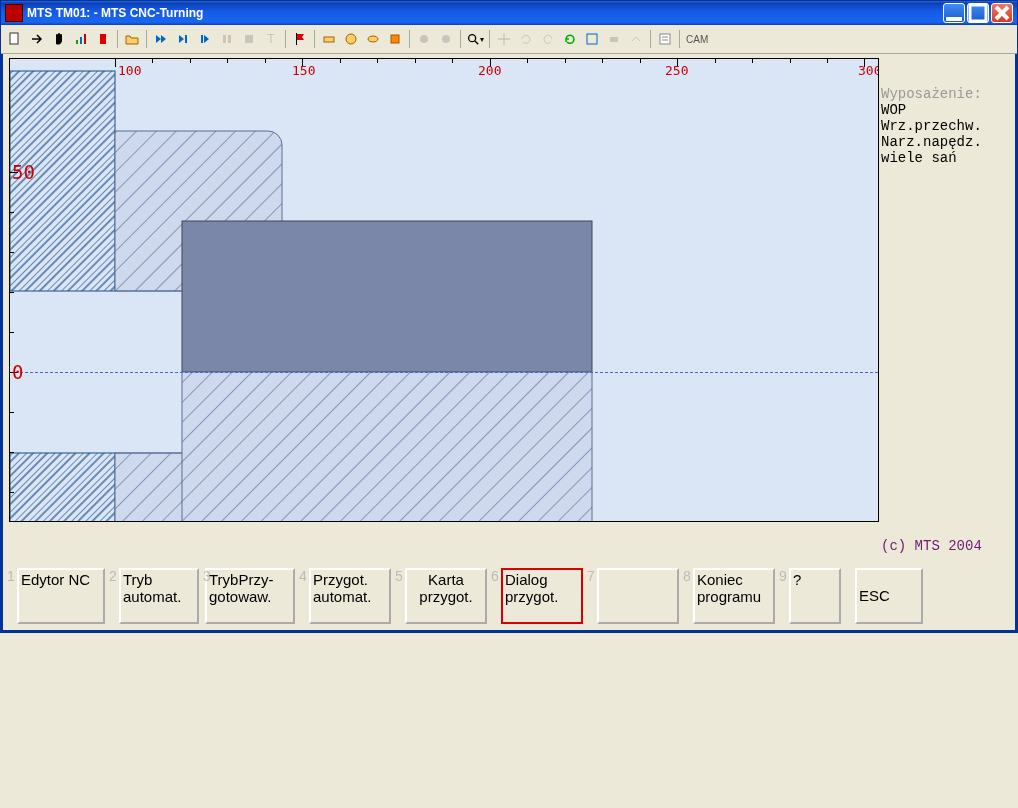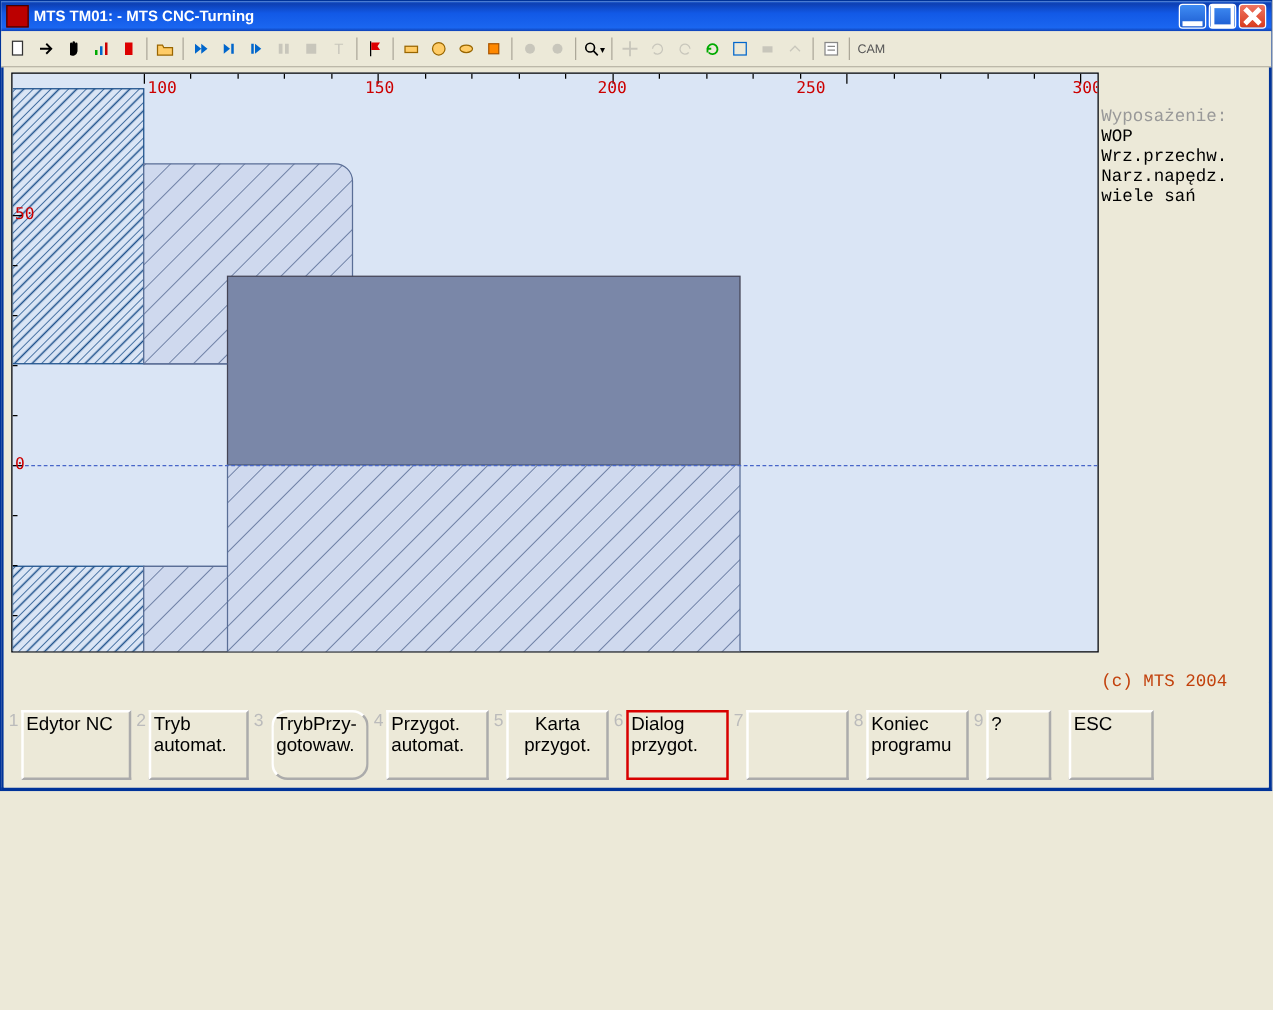--- a/index.html
+++ b/index.html
@@ -22,29 +22,29 @@
   .canvas{flex:1;position:relative;border:1px solid #000;background:#dae5f5;overflow:hidden;}
   .ruler-top{position:absolute;left:0;right:0;top:0;height:18px;}
   .ruler-left{position:absolute;left:0;top:0;bottom:0;width:24px;}
   .tick{position:absolute;background:#000;}
   .tick.major{width:1px;height:8px;top:0;}
   .tick.minor{width:1px;height:4px;top:0;}
   .ticklabel{position:absolute;top:4px;font-family:"Lucida Console",monospace;font-size:13px;color:#c00;}
   .ltick{position:absolute;background:#000;}
   .ltick.major{height:1px;width:8px;left:0;}
   .ltick.minor{height:1px;width:4px;left:0;}
-  .lticklabel{position:absolute;left:2px;font-family:"Lucida Console",monospace;font-size:13px;color:#c00;transform:translateY(-50%);}
+  .lticklabel{position:absolute;left:2px;font-family:"Lucida Console",monospace;font-size:19px;color:#c00;transform:translateY(-50%);}
   .centerline{position:absolute;left:0;right:0;height:0;border-top:1px dashed #4766c9;}
   .part{position:absolute;}
   .sidepanel{width:136px;background:#ece9d8;box-sizing:border-box;padding:2px 2px;font-family:"Lucida Console","Courier New",monospace;font-size:14px;color:#000;display:flex;flex-direction:column;}
   .sidetitle{background:#888;color:#fff;text-align:center;font-weight:bold;padding:2px 0;line-height:1.15;}
   .sidegroup{margin-top:30px;}
   .sidelabel{color:#999;}
   .sideitem{color:#000;}
-  .sidefoot{margin-top:auto;color:#c2410c;padding-bottom:6px;}
+  .sidefoot{margin-top:auto;color:#701a75;padding-bottom:6px;}
   .fkeybar{height:56px;background:#ece9d8;display:flex;align-items:stretch;padding:6px 6px;gap:6px;}
   .fkey{border:2px outset #fff;background:#ece9d8;font-size:15px;font-family:Liberation Sans, sans-serif;line-height:1.1;padding:2px 2px;box-sizing:border-box;display:flex;flex-direction:column;justify-content:flex-start;}
   .fkey.sel{border:2px solid #d80000;}
   .fkey-wrap{position:relative;}
   .fkey-wrap .n{position:absolute;left:-2px;top:0;color:#bbb;font-size:14px;font-family:Arial;}
 </style>
 </head>
 <body>
 
 <div class="window">
@@ -281,21 +281,21 @@
               <div class="tick minor" style="left:367px"></div>
               <div class="tick minor" style="left:405px"></div>
               <div class="tick minor" style="left:442px"></div>
             <div class="tick major" style="left:480px"></div>
             <div class="ticklabel" style="left:468px">200</div>
             <div class="tick minor" style="left:517px"></div>
               <div class="tick minor" style="left:555px"></div>
               <div class="tick minor" style="left:592px"></div>
               <div class="tick minor" style="left:630px"></div>
             <div class="tick major" style="left:667px"></div>
-            <div class="ticklabel" style="left:627px">250</div>
+            <div class="ticklabel" style="left:655px">250</div>
             <div class="tick minor" style="left:705px"></div>
               <div class="tick minor" style="left:742px"></div>
               <div class="tick minor" style="left:780px"></div>
               <div class="tick minor" style="left:817px"></div>
             <div class="tick major" style="left:854px"></div>
             <div class="ticklabel" style="left:848px">300</div>
           </div>
 
           <div class="ruler-left">
             <div class="ltick major" style="top:113px"></div>
@@ -340,21 +340,21 @@
         </div>
         <div class="fkey-wrap" style="width: 88px; position: relative;">
           <span class="n">2</span>
           <div class="fkey" style="height: 100%; margin-left: 8px;">
             <div>Tryb</div>
             <div>automat.</div>
           </div>
         </div>
         <div class="fkey-wrap" style="width: 90px; position: relative;">
           <span class="n">3</span>
-          <div class="fkey" style="height: 100%; margin-left: 12px; border-radius: 13px;">
+          <div class="fkey" style="height: 100%; margin-left: 0;">
             <div>TrybPrzy-</div>
             <div>gotowaw.</div>
           </div>
         </div>
         <div class="fkey-wrap" style="width: 90px; position: relative;">
           <span class="n">4</span>
           <div class="fkey" style="height: 100%; margin-left: 8px;">
             <div>Przygot.</div>
             <div>automat.</div>
           </div>
@@ -388,21 +388,21 @@
           </div>
         </div>
         <div class="fkey-wrap" style="width: 60px; position: relative;">
           <span class="n">9</span>
           <div class="fkey" style="height: 100%; margin-left: 8px;">
             <div>?</div>
             <div></div>
           </div>
         </div>
         <div class="fkey-wrap" style="width: 76px; position: relative;">
-          <div class="fkey" style="height: 100%; margin-left: 8px;">
+          <div class="fkey" style="height: 100%; margin-left: 8px; justify-content: center;">
             <div>ESC</div>
             <div></div>
           </div>
         </div>
       </div>
   </div>
 
 </div>
 
 </body></html>

